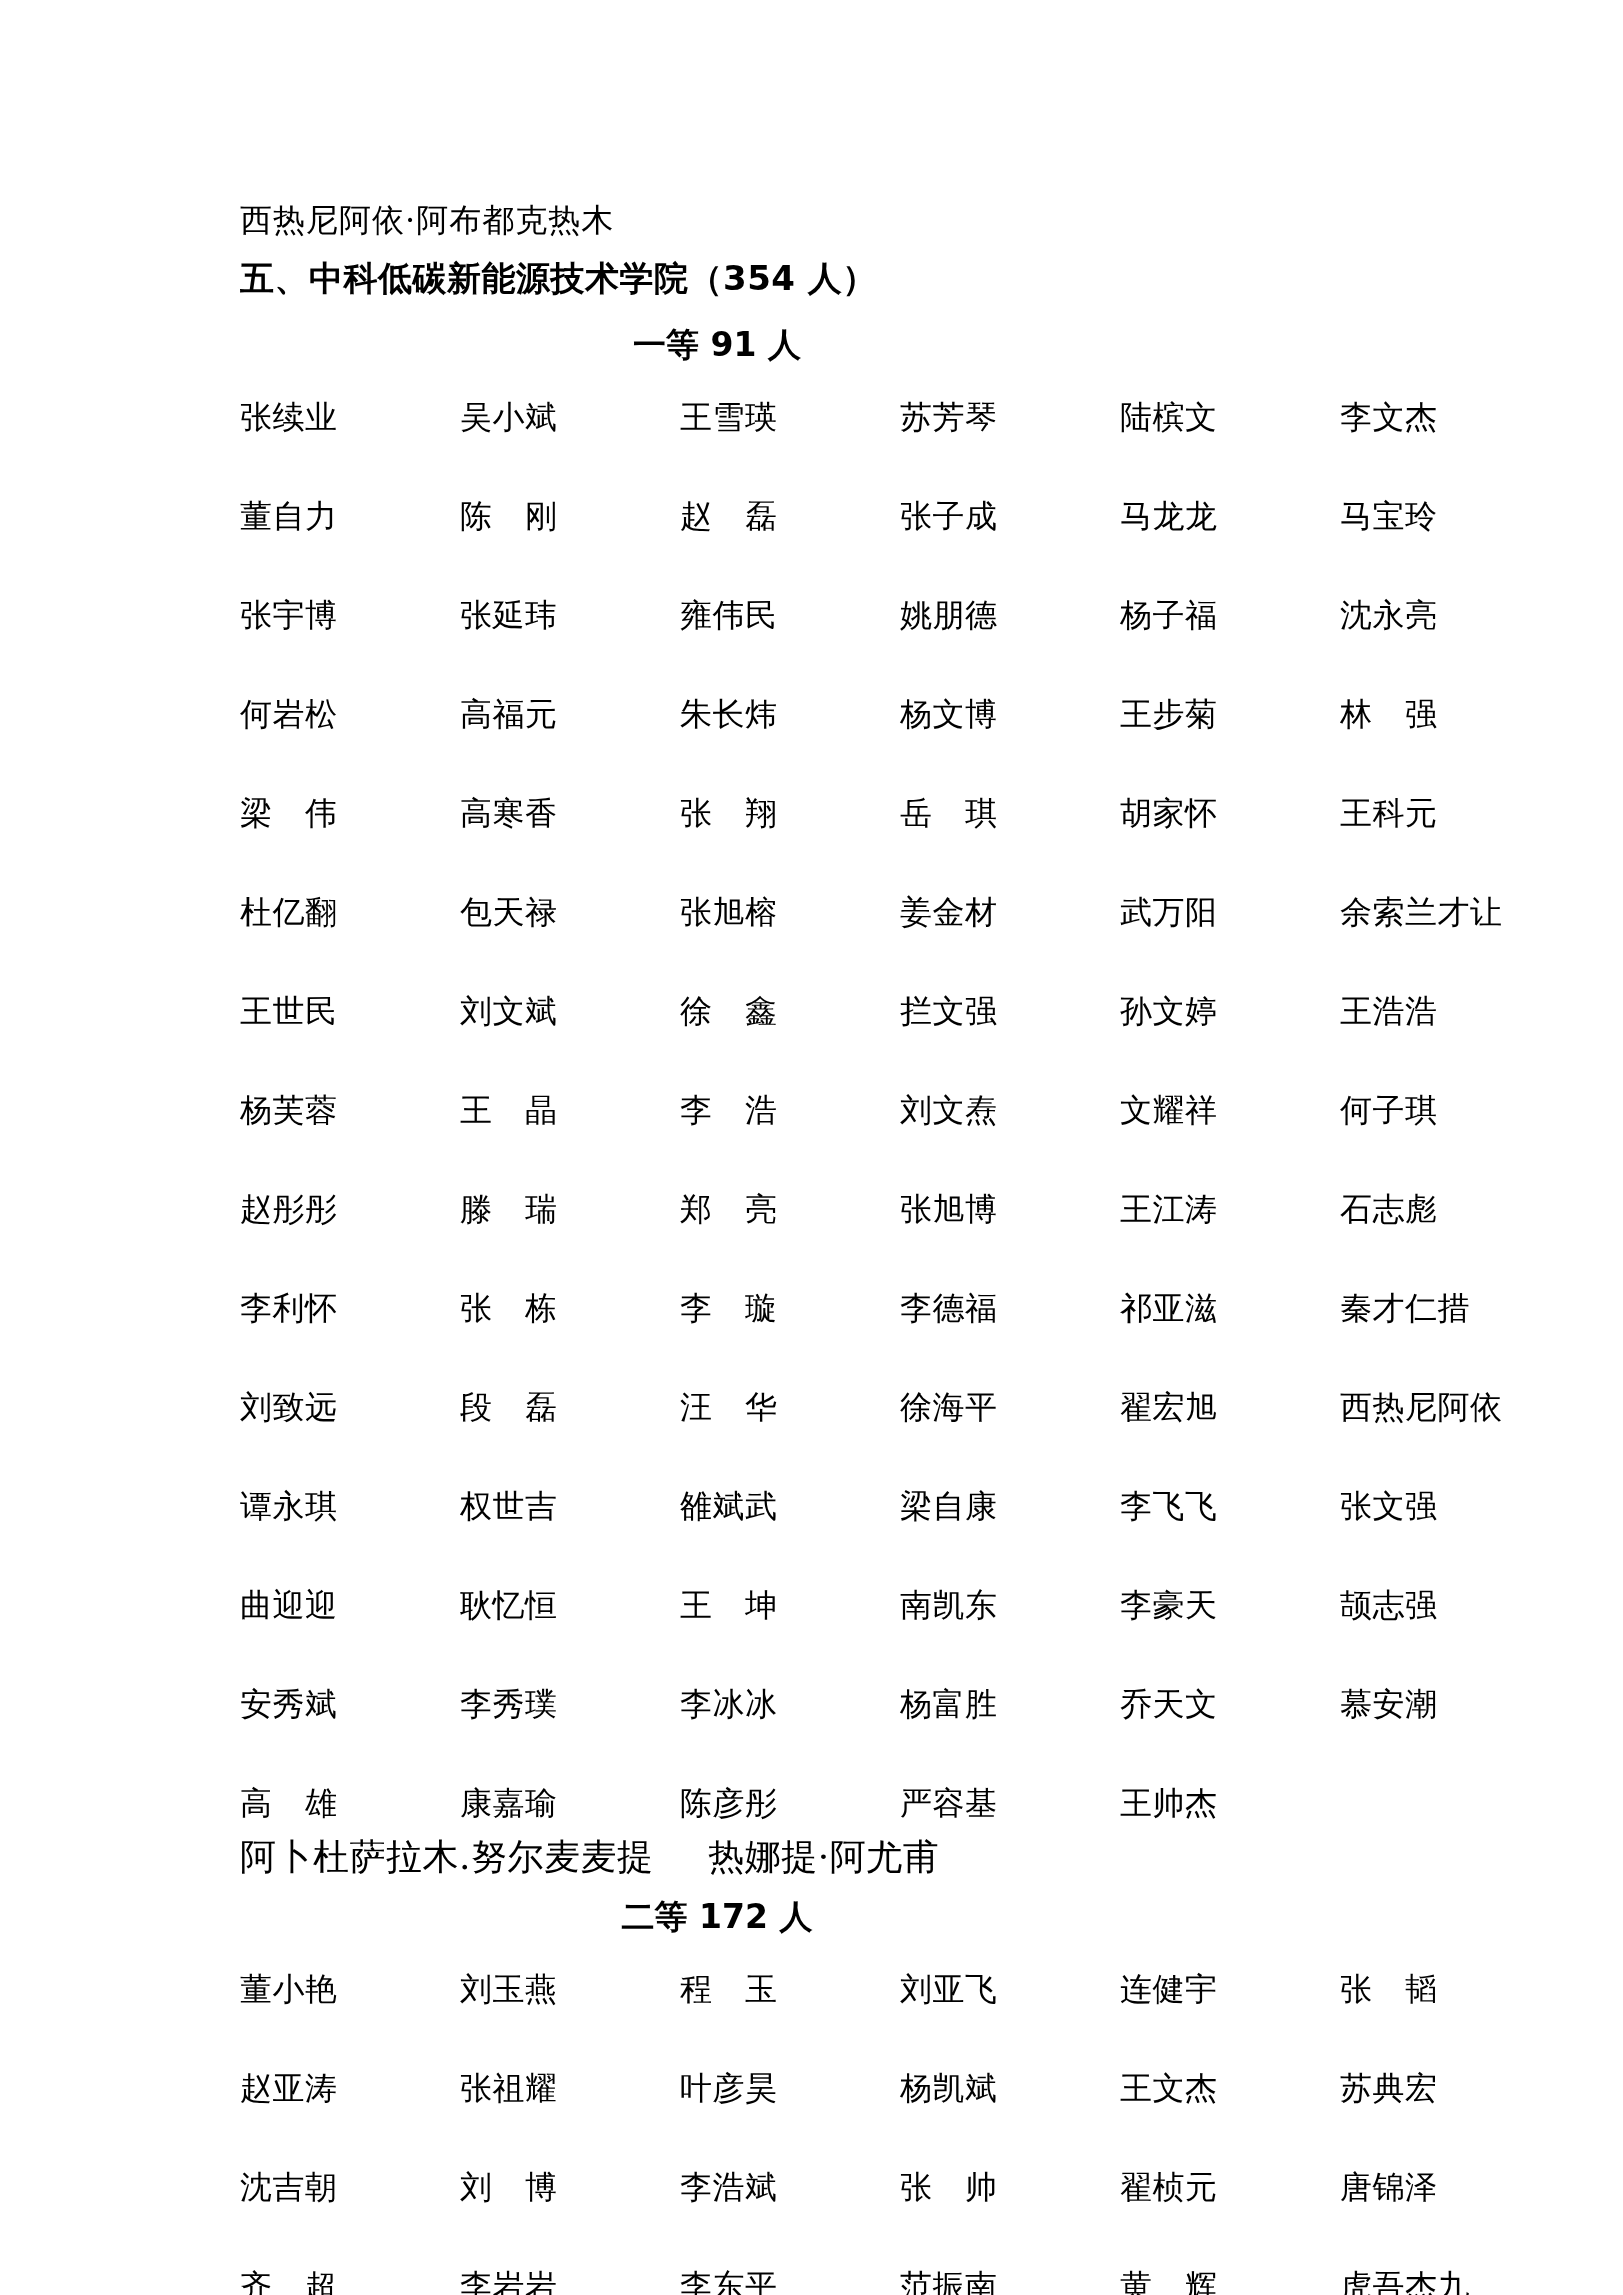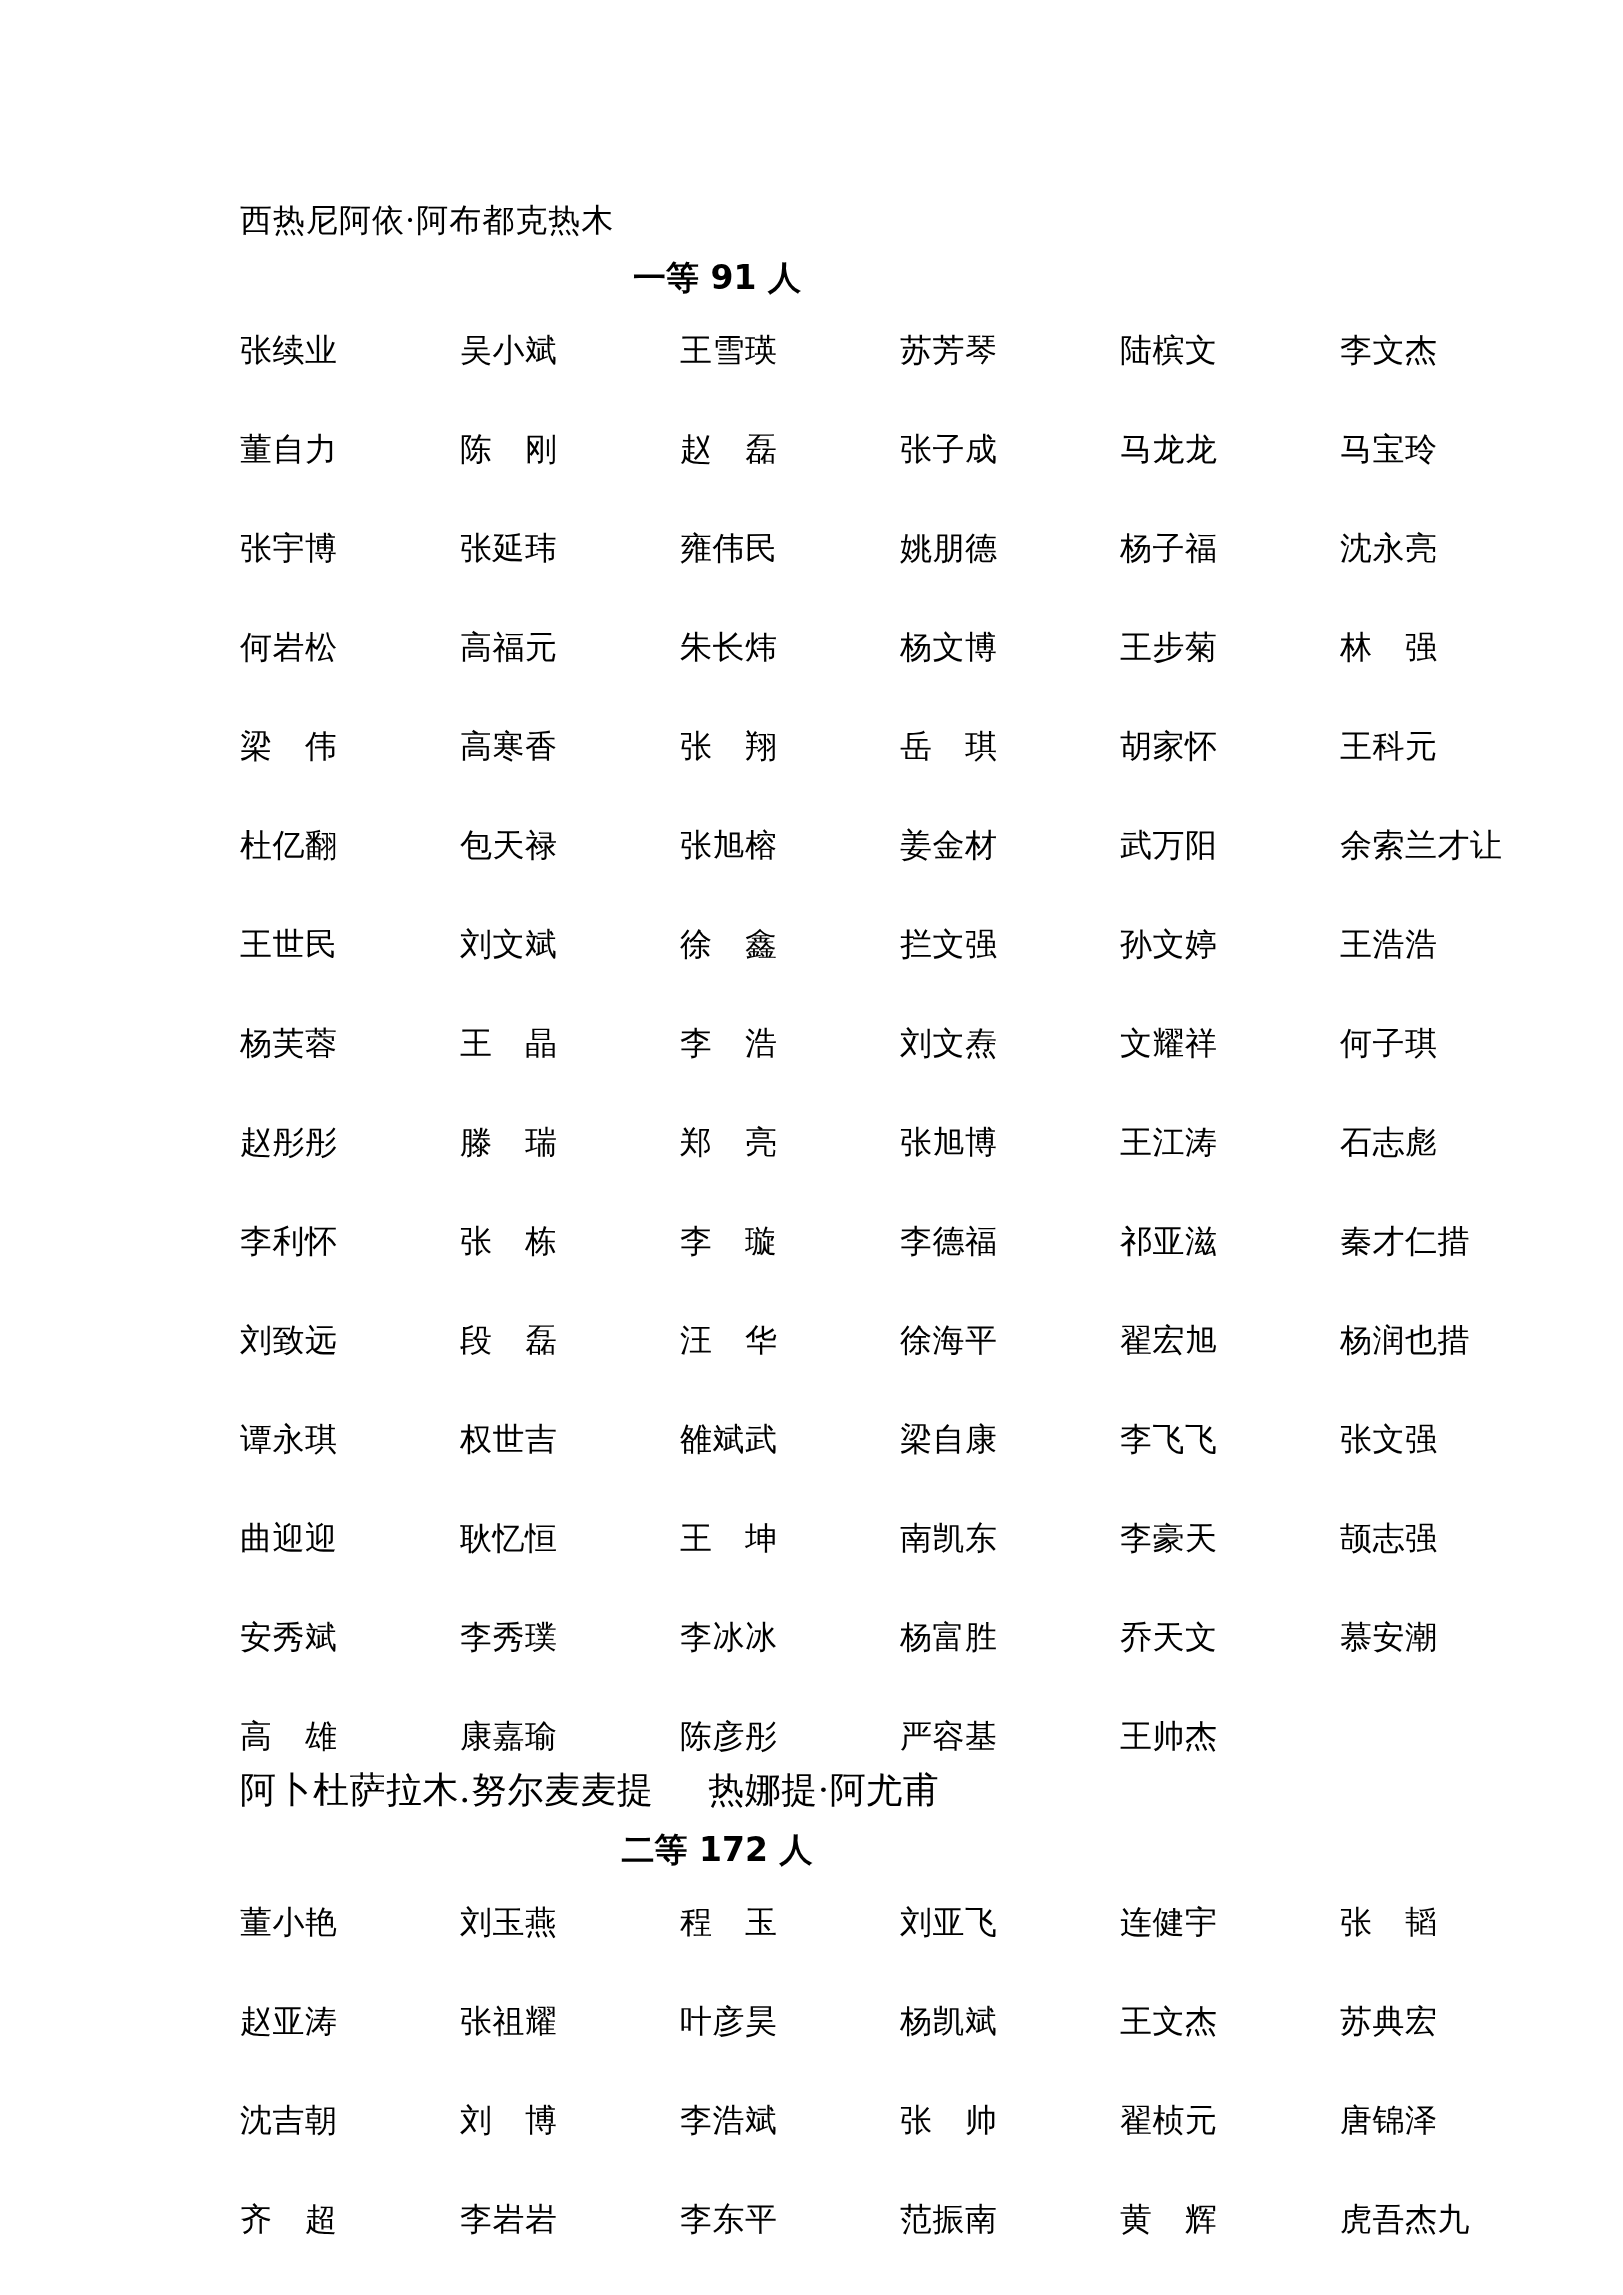--- a/index.html
+++ b/index.html
@@ -80,20 +80,21 @@
     width: 31px;
   }
 </style>
 </head>
 <body>
 
 <div class="page">
 
   <div class="leading-line">西热尼阿依·阿布都克热木</div>
 
+  <div class="section-heading">五、中科低碳新能源技术学院（354 人）</div>
 
   <div class="rank-heading">一等 91 人</div>
 
   <div class="name-grid">
     <div class="name-cell">张续业</div>
     <div class="name-cell">吴小斌</div>
     <div class="name-cell">王雪瑛</div>
     <div class="name-cell">苏芳琴</div>
     <div class="name-cell">陆槟文</div>
     <div class="name-cell">李文杰</div>
@@ -159,21 +160,21 @@
     <div class="name-cell">李　璇</div>
     <div class="name-cell">李德福</div>
     <div class="name-cell">祁亚滋</div>
     <div class="name-cell">秦才仁措</div>
 
     <div class="name-cell">刘致远</div>
     <div class="name-cell">段　磊</div>
     <div class="name-cell">汪　华</div>
     <div class="name-cell">徐海平</div>
     <div class="name-cell">翟宏旭</div>
-    <div class="name-cell">杨润也措</div>
+    <div class="name-cell">西热尼阿依</div>
 
     <div class="name-cell">谭永琪</div>
     <div class="name-cell">权世吉</div>
     <div class="name-cell">雒斌武</div>
     <div class="name-cell">梁自康</div>
     <div class="name-cell">李飞飞</div>
     <div class="name-cell">张文强</div>
 
     <div class="name-cell">曲迎迎</div>
     <div class="name-cell">耿忆恒</div>

